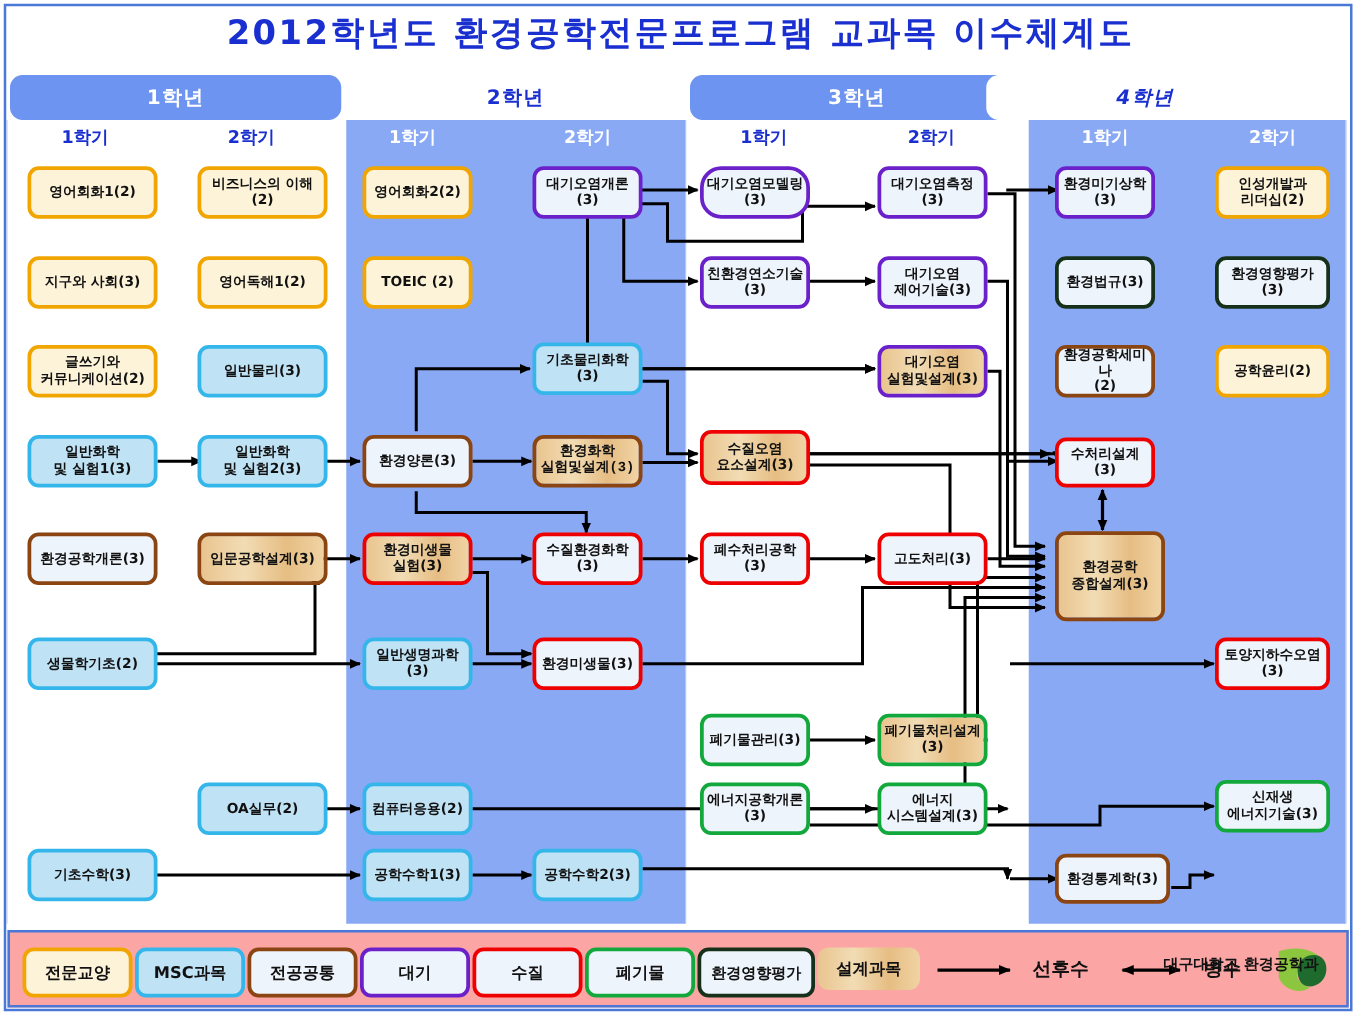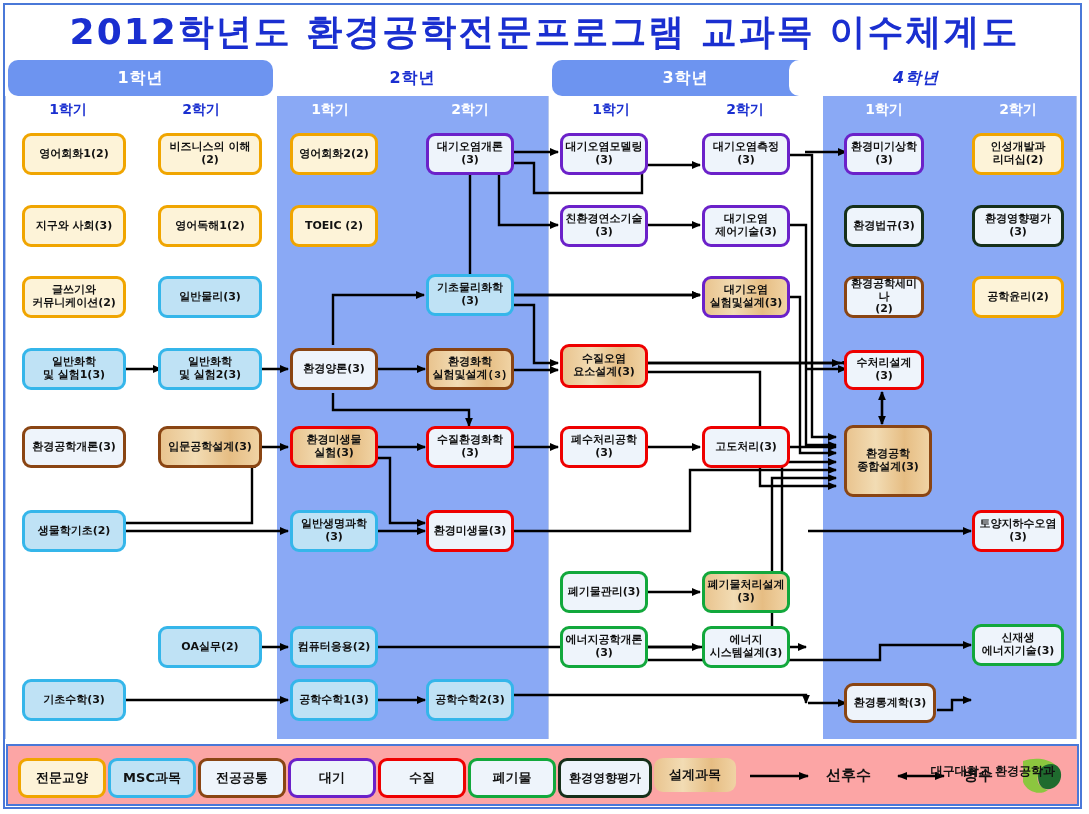--- a/index.html
+++ b/index.html
@@ -2,21 +2,21 @@
 <html><head>
 <meta charset="utf-8">
 <style>
   html,body{margin:0;padding:0;background:#fff;}
   body{font-family:"DejaVu Sans","Liberation Sans",sans-serif;}
   #page{position:relative;width:1089px;height:814px;background:#ffffff;overflow:hidden;}
   #frame{position:absolute;left:3px;top:3px;width:1079px;height:806px;border:2px solid #4a78d8;box-sizing:border-box;}
 
   
   #title{position:absolute;left:0;top:8px;width:1089px;text-align:center;
-     font-size:36px;font-weight:bold;color:#1a2fd0;letter-spacing:2px;
+     font-size:27px;font-weight:bold;color:#1a2fd0;letter-spacing:2px;
      font-family:"DejaVu Sans","Liberation Sans",sans-serif;}
 
   
   .yeartab{position:absolute;top:60px;height:36px;border-radius:10px;
      display:flex;align-items:center;justify-content:center;
      font-size:16px;font-weight:bold;letter-spacing:1px;}
   .yeartab.on{background:#6d94f0;color:#ffffff;}
   .yeartab.off{background:#ffffff;color:#1a2fd0;}
 
   
@@ -277,21 +277,21 @@
   <div class="box c-water f-plain" style="left:426px;top:426px;width:88px;height:42px;">
       <span>수질환경화학(3)</span>
     </div>
   <div class="box c-water f-plain" style="left:426px;top:510px;width:88px;height:42px;">
       <span>환경미생물(3)</span>
     </div>
   <div class="box c-msc f-msc" style="left:426px;top:679px;width:88px;height:42px;">
       <span>공학수학2(3)</span>
     </div>
 
-  <div class="box c-air f-plain" style="left:560px;top:133px;width:88px;height:42px;">
+  <div class="box c-air f-plain" style="left:560px;top:133px;width:88px;height:42px;border-radius:17px;">
       <span>대기오염모델링<br>(3)</span>
     </div>
   <div class="box c-air f-plain" style="left:560px;top:205px;width:88px;height:42px;">
       <span>친환경연소기술<br>(3)</span>
     </div>
   <div class="box c-water f-design" style="left:560px;top:344px;width:88px;height:44px;">
       <span>수질오염<br>요소설계(3)</span>
     </div>
   <div class="box c-water f-plain" style="left:560px;top:426px;width:88px;height:42px;">
       <span>폐수처리공학(3)</span>

